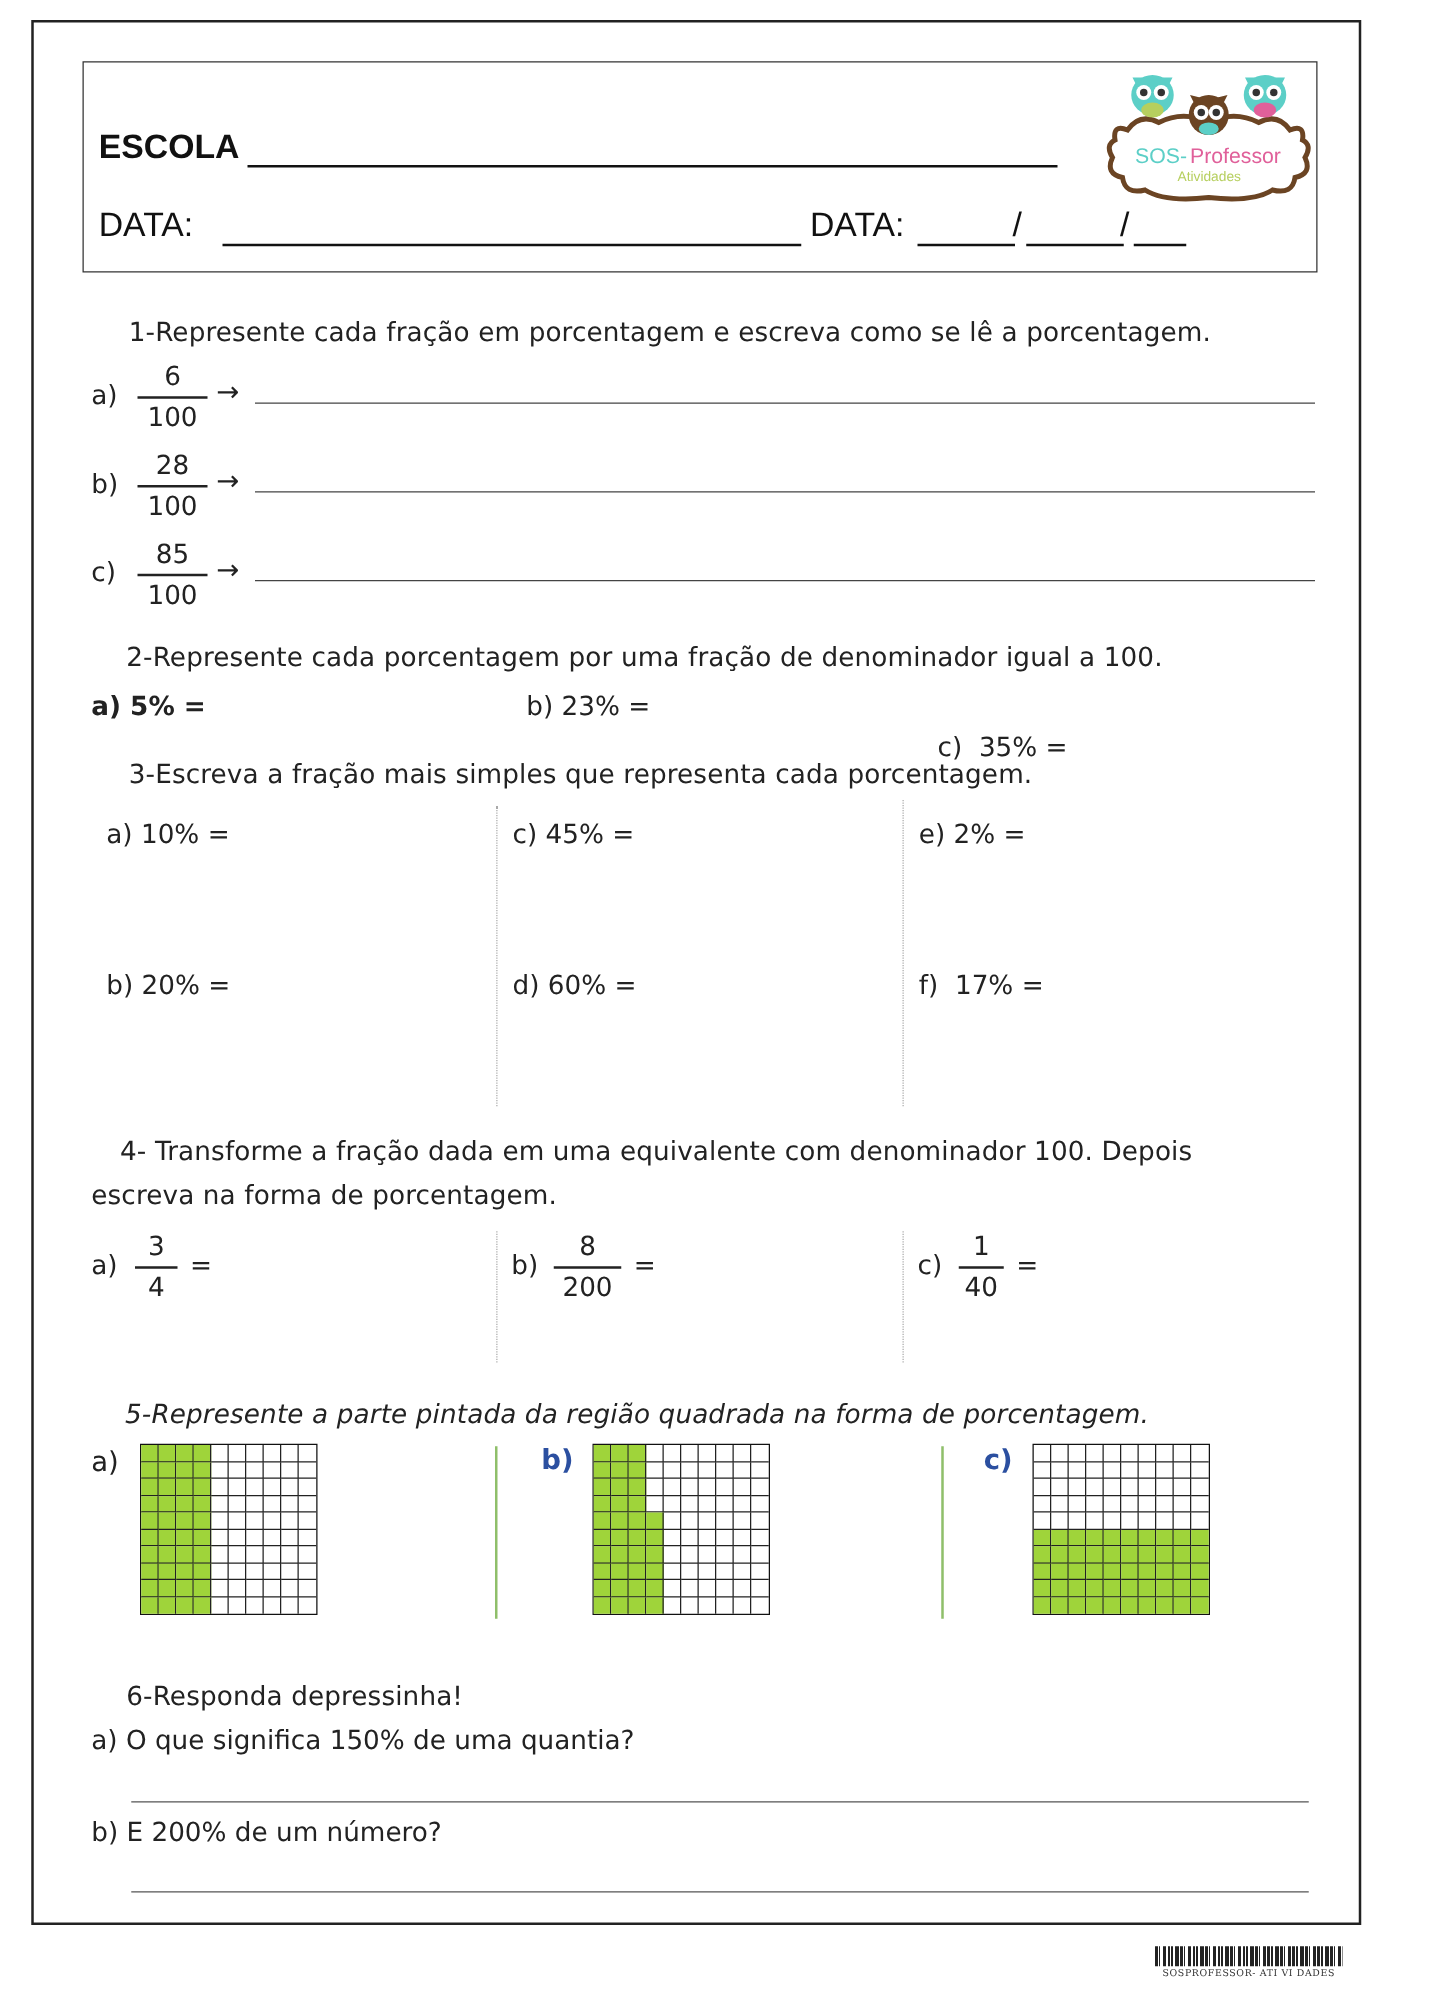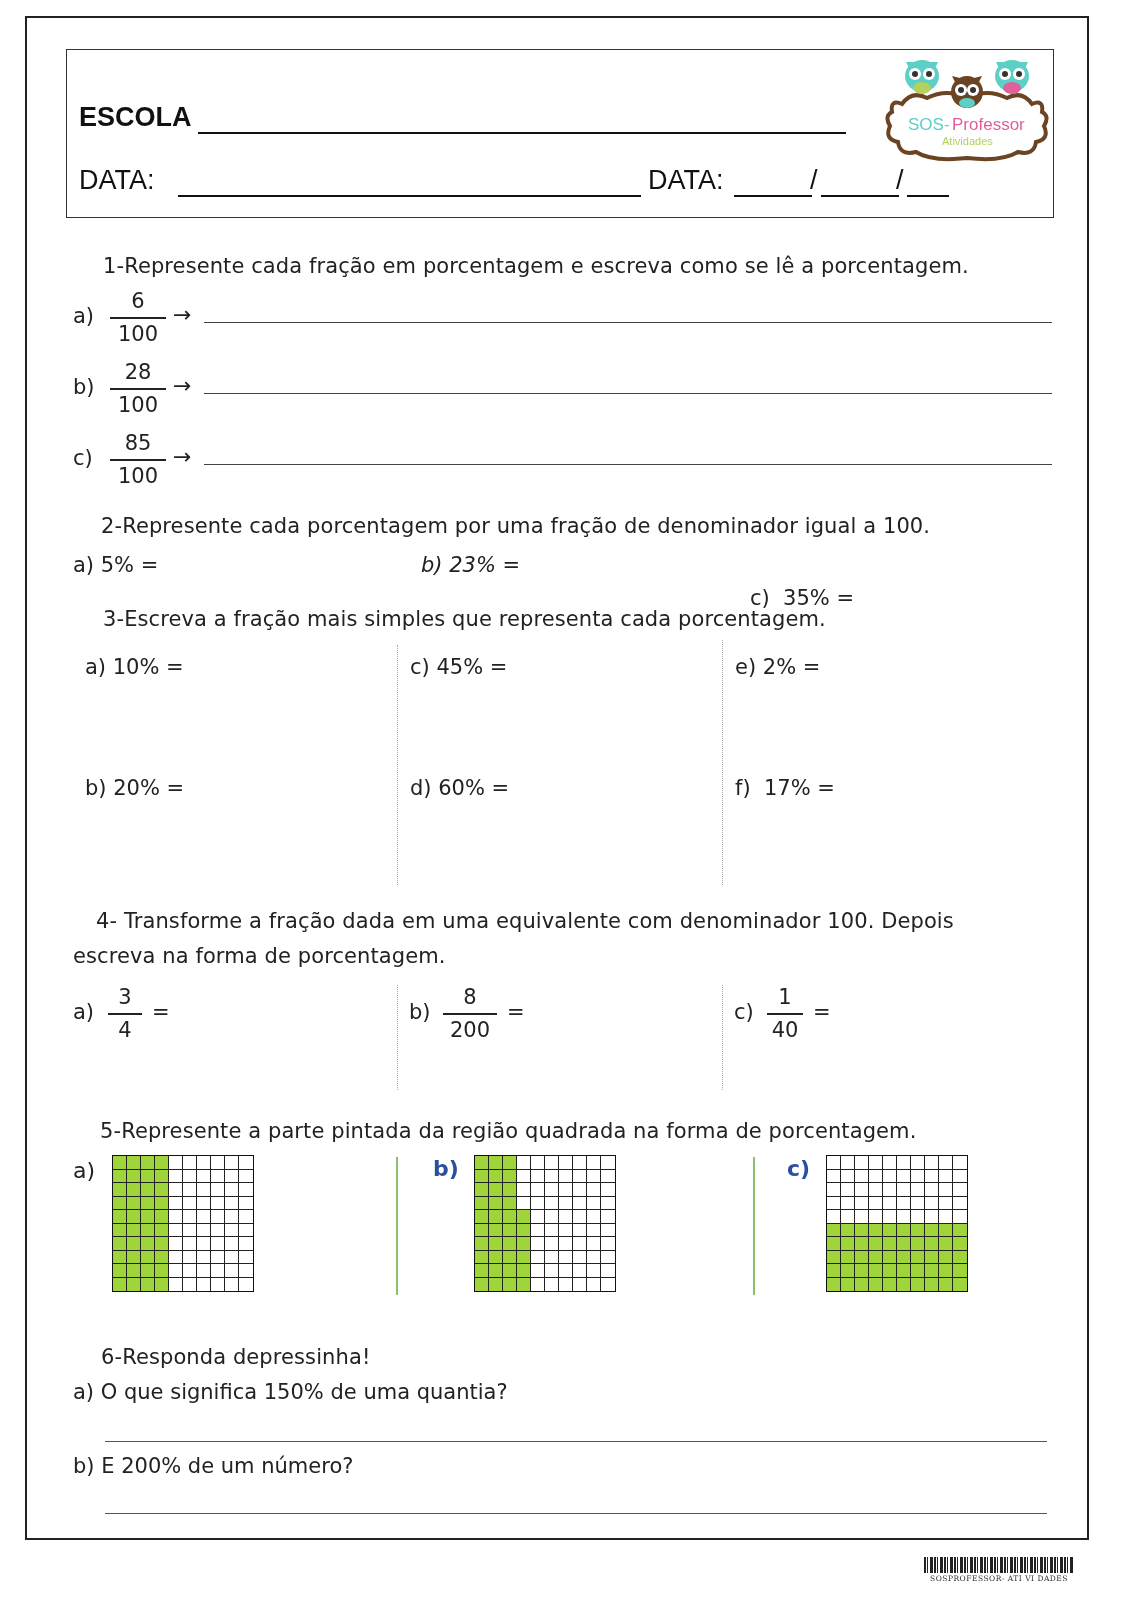--- a/index.html
+++ b/index.html
@@ -116,22 +116,22 @@
 <span class="item" style="left:73px; top:446px;">c)</span>
 <div class="frac" style="left:110px; top:431px; width:56px;">
   <span class="num">85</span>
     <span class="bar" style="width:56px"></span>
     <span class="den">100</span>
 </div>
 <span class="arrow" style="left:173px; top:444px;">→</span>
 <div class="answer-line" style="left:204px; top:464px; width:848px;"></div>
 
 <div class="q-title" style="left:101px; top:514px;">2-Represente cada porcentagem por uma fração de denominador igual a 100.</div>
-<span class="item" style="left:73px; top:553px;"><span class="lbl">a)</span> <span>5% =</span></span>
-<span class="item" style="left:421px; top:553px;font-style:italic;"><span class="lbl">b)</span> <span>23% =</span></span>
+<span class="item" style="left:73px; top:553px;font-weight:bold;"><span class="lbl">a)</span> <span>5% =</span></span>
+<span class="item" style="left:421px; top:553px;"><span class="lbl">b)</span> <span>23% =</span></span>
 <span class="item" style="left:750px; top:553px;margin-top:33px;"><span class="lbl">c)</span>&nbsp; <span>35% =</span></span>
 
 <div class="q-title" style="left:103px; top:607px;">3-Escreva a fração mais simples que representa cada porcentagem.</div>
 <div class="vsep" style="left:397px; top:645px; height:240px;"></div>
 <div class="vsep" style="left:722px; top:640px; height:245px;"></div>
 
 <span class="item" style="left:85px; top:655px;"><span class="lbl">a)</span> <span>10% =</span></span>
 <span class="item" style="left:410px; top:655px;"><span class="lbl">c)</span> <span>45% =</span></span>
 <span class="item" style="left:735px; top:655px;"><span class="lbl">e)</span> <span>2% =</span></span>
 <span class="item" style="left:85px; top:776px;"><span class="lbl">b)</span> <span>20% =</span></span>
@@ -160,21 +160,21 @@
 <span class="item" style="left:507px; top:1000px;">=</span>
 
 <span class="item" style="left:734px; top:1000px;">c)</span>
 <div class="frac" style="left:767px; top:985px; width:36px;">
   <span class="num">1</span>
     <span class="bar" style="width:36px"></span>
     <span class="den">40</span>
 </div>
 <span class="item" style="left:813px; top:1000px;">=</span>
 
-<div class="q-title" style="left:100px; top:1119px;">5-Represente a parte pintada da região quadrada na forma de porcentagem.</div>
+<div class="q-title" style="left:100px; top:1119px;font-style:italic;">5-Represente a parte pintada da região quadrada na forma de porcentagem.</div>
 <div class="vsep-green" style="left:396px; top:1157px; height:138px;"></div>
 <div class="vsep-green" style="left:753px; top:1157px; height:138px;"></div>
 
 <span class="grid-lbl" style="left:73px; top:1158px; font-weight:normal; color:#222;">a)</span>
 <div class="grid" id="grid-a" style="left:112px; top:1155px;">
     <div class="cell shaded"></div>
     <div class="cell shaded"></div>
     <div class="cell shaded"></div>
     <div class="cell shaded"></div>
     <div class="cell"></div>

